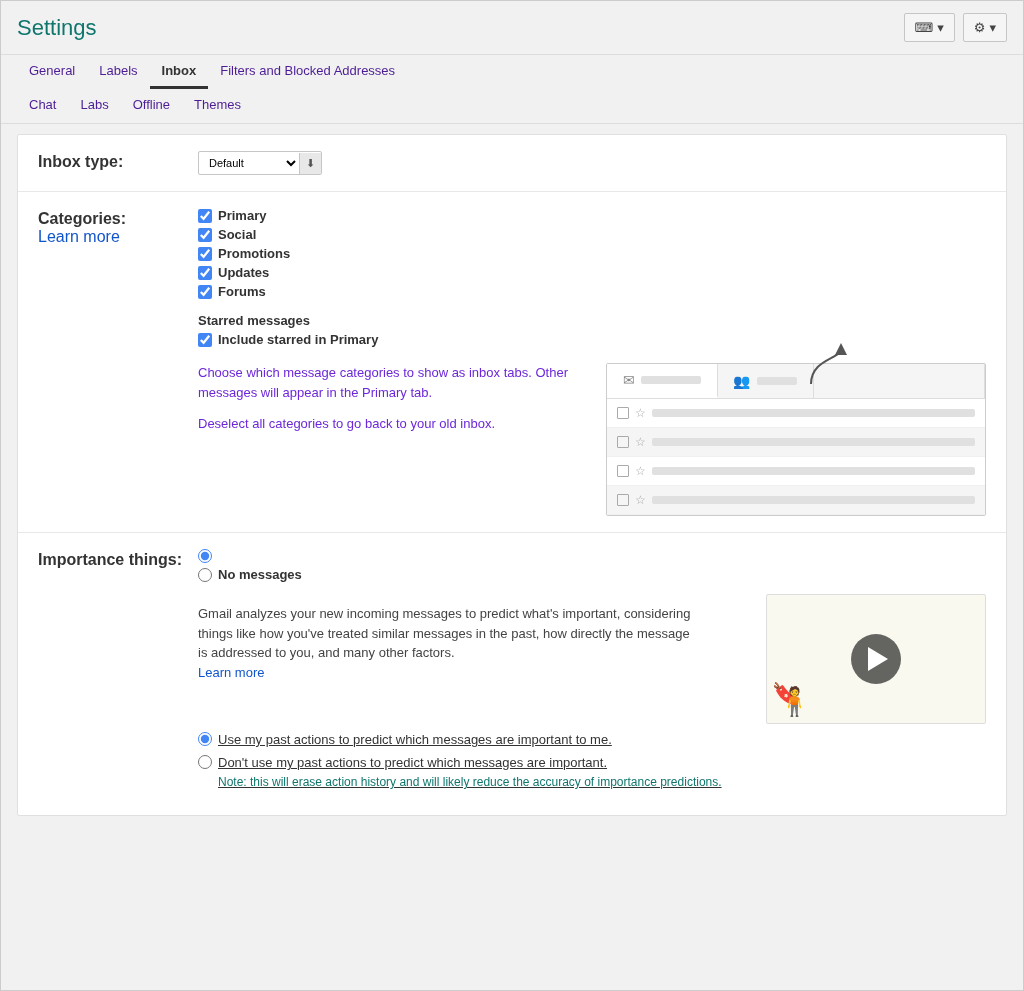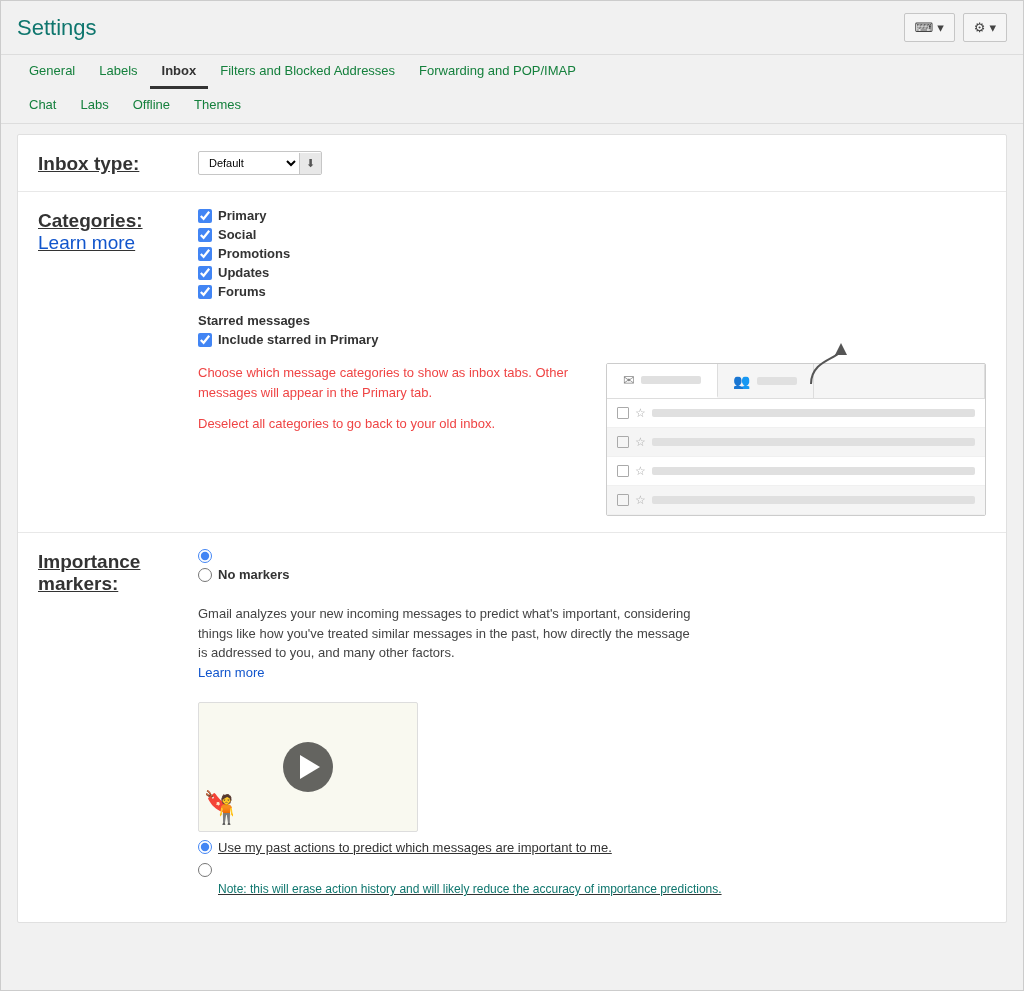--- a/index.html
+++ b/index.html
@@ -50,21 +50,21 @@
       padding: 0 16px;
       border-bottom: 1px solid #ddd;
     }
     .nav-row {
       display: flex;
       gap: 0;
       flex-wrap: wrap;
     }
     .nav-tab {
       padding: 8px 12px;
-      color: #15803d;
+      color: #4c1d95;
       font-size: 13px;
       cursor: pointer;
       text-decoration: none;
       border-bottom: 3px solid transparent;
       display: inline-block;
     }
     .nav-tab.active {
       color: #333;
       font-weight: bold;
       border-bottom: 3px solid #333;
@@ -83,23 +83,22 @@
       border-bottom: 1px solid #e8e8e8;
       padding: 16px 20px;
       min-height: 50px;
     }
     .settings-row:last-child { border-bottom: none; }
 
     .row-label {
       width: 160px;
       min-width: 160px;
       font-weight: bold;
-      font-size: 19px;
+      font-size: 16px;
       padding-top: 2px;
-      text-decoration: underline;
     }
     .row-label .learn-more {
       font-weight: normal;
       color: #1155cc;
       display: block;
       cursor: pointer;
       text-decoration: none;
     }
 
     .row-content {
@@ -157,21 +156,21 @@
 
     .categories-preview-wrapper {
       display: flex;
       gap: 20px;
       margin-top: 16px;
     }
     .categories-desc {
       flex: 1;
       font-size: 13px;
       line-height: 1.5;
-      color: #ef4444;
+      color: #6d28d9;
     }
 
     
     .inbox-preview {
       width: 380px;
       border: 1px solid #ccc;
       border-radius: 2px;
       background: #fff;
       overflow: hidden;
       flex-shrink: 0;
@@ -272,21 +271,20 @@
       color: #1155cc;
       text-decoration: none;
       cursor: pointer;
     }
 
     .importance-bottom-wrapper {
       display: flex;
       gap: 20px;
       margin-top: 12px;
       align-items: flex-start;
-      flex-direction: column;
     }
 
     
     .video-thumb {
       width: 220px;
       height: 130px;
       border: 1px solid #ddd;
       border-radius: 2px;
       background: #f9f9f0;
       display: flex;
@@ -375,21 +373,20 @@
       </button>
     </div>
   </div>
 
   <div class="settings-nav">
     <div class="nav-row">
       <a class="nav-tab">General</a>
       <a class="nav-tab">Labels</a>
       <a class="nav-tab active">Inbox</a>
       <a class="nav-tab">Filters and Blocked Addresses</a>
-      <a class="nav-tab">Forwarding and POP/IMAP</a>
     </div>
     <div class="nav-row">
       <a class="nav-tab">Chat</a>
       <a class="nav-tab">Labs</a>
       <a class="nav-tab">Offline</a>
       <a class="nav-tab">Themes</a>
     </div>
   </div>
 
   <div class="settings-content">
@@ -493,29 +490,29 @@
                   <div class="line"></div>
                 </div>
               </div>
             </div>
           </div>
         </div>
       </div>
     </div>
 
     <div class="settings-row" style="align-items:flex-start;">
-      <div class="row-label">Importance markers:</div>
+      <div class="row-label">Importance things:</div>
       <div class="row-content">
         <div class="radio-row">
           <input type="radio" name="markers" id="show-markers" checked="" style="">
         </div>
         <div class="radio-row">
           <input type="radio" name="markers" id="no-markers" style="">
           <label for="no-markers">
-            <span class="bold">No markers</span>
+            <span class="bold">No messages</span>
           </label>
         </div>
 
         <div class="importance-bottom-wrapper">
           <div style="flex:1;">
             <p class="importance-desc">
               <span>Gmail analyzes your new incoming messages to predict what's important, considering things like how you've treated similar messages in the past, how directly the message is addressed to you, and many other factors.</span><br>
               <a style="color:#1155cc; text-decoration:none;">Learn more</a>
             </p>
           </div>
@@ -529,20 +526,21 @@
         <div class="prediction-options">
           <div class="prediction-option">
             <div class="radio-row">
               <input type="radio" name="prediction" id="use-past" checked="" style="">
               <label for="use-past">Use my past actions to predict which messages are important to me.</label>
             </div>
           </div>
           <div class="prediction-option">
             <div class="radio-row">
               <input type="radio" name="prediction" id="dont-use" style="">
+              <label for="dont-use">Don't use my past actions to predict which messages are important.</label>
             </div>
             <div class="note-text">Note: this will erase action history and will likely reduce the accuracy of importance predictions.</div>
           </div>
         </div>
       </div>
     </div>
 
   </div>
 </div>
 

